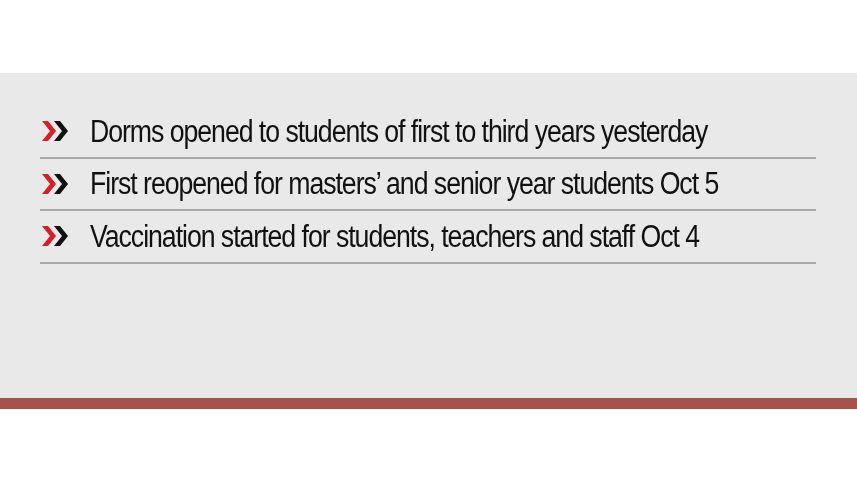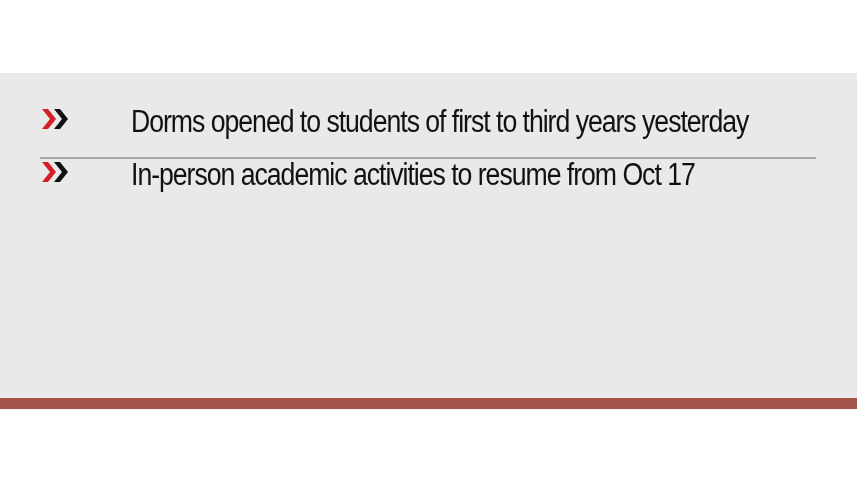--- a/index.html
+++ b/index.html
@@ -8,21 +8,21 @@
     position:absolute; left:0; top:73px; width:857px; height:325px;
     background:#e9e9e9;
   }
   .bar {
     position:absolute; left:0; top:398px; width:857px; height:11px;
     background:#a5544a;
   }
   .list { position:absolute; left:40px; top:106px; width:776px; margin:0; padding:0; list-style:none; }
   .item {
     position:relative; height:52.5px; box-sizing:border-box;
-    display:flex; gap:41px;
+    display:flex; align-items:center;
   }
   .item.sep { border-bottom:2px solid #a9a9a9; }
   .chev { width:34px; height:26px; margin-right:16px; flex:0 0 auto; }
   .txt {
     font-family:"Liberation Sans Narrow","Liberation Sans", sans-serif;
     font-size:31px; color:#111; letter-spacing:-1.2px; white-space:nowrap;
     transform:scaleX(0.86); transform-origin:left center; line-height:1;
   }
 </style>
 </head>
@@ -32,20 +32,27 @@
 <div class="bar"></div>
 
 <ul class="list">
   <li class="item sep">
     <svg class="chev" viewBox="0 0 34 26">
         <path d="M2 3 L8 3 L16 13 L8 23 L2 23 L10 13 Z" fill="#d42027"></path>
         <path d="M14 3 L20 3 L28 13 L20 23 L14 23 L22 13 Z" fill="#111"></path>
       </svg>
     <span class="txt">Dorms opened to students of first to third years yesterday</span>
   </li>
-  <li class="item">
+  <li class="item sep">
     <svg class="chev" viewBox="0 0 34 26">
         <path d="M2 3 L8 3 L16 13 L8 23 L2 23 L10 13 Z" fill="#d42027"></path>
         <path d="M14 3 L20 3 L28 13 L20 23 L14 23 L22 13 Z" fill="#111"></path>
       </svg>
-    <span class="txt">In-person academic activities to resume from Oct 17</span>
+    <span class="txt">First reopened for masters’ and senior year students Oct 5</span>
+  </li>
+  <li class="item sep">
+    <svg class="chev" viewBox="0 0 34 26">
+        <path d="M2 3 L8 3 L16 13 L8 23 L2 23 L10 13 Z" fill="#d42027"></path>
+        <path d="M14 3 L20 3 L28 13 L20 23 L14 23 L22 13 Z" fill="#111"></path>
+      </svg>
+    <span class="txt">Vaccination started for students, teachers and staff Oct 4</span>
   </li>
 </ul>
 
 </body></html>

